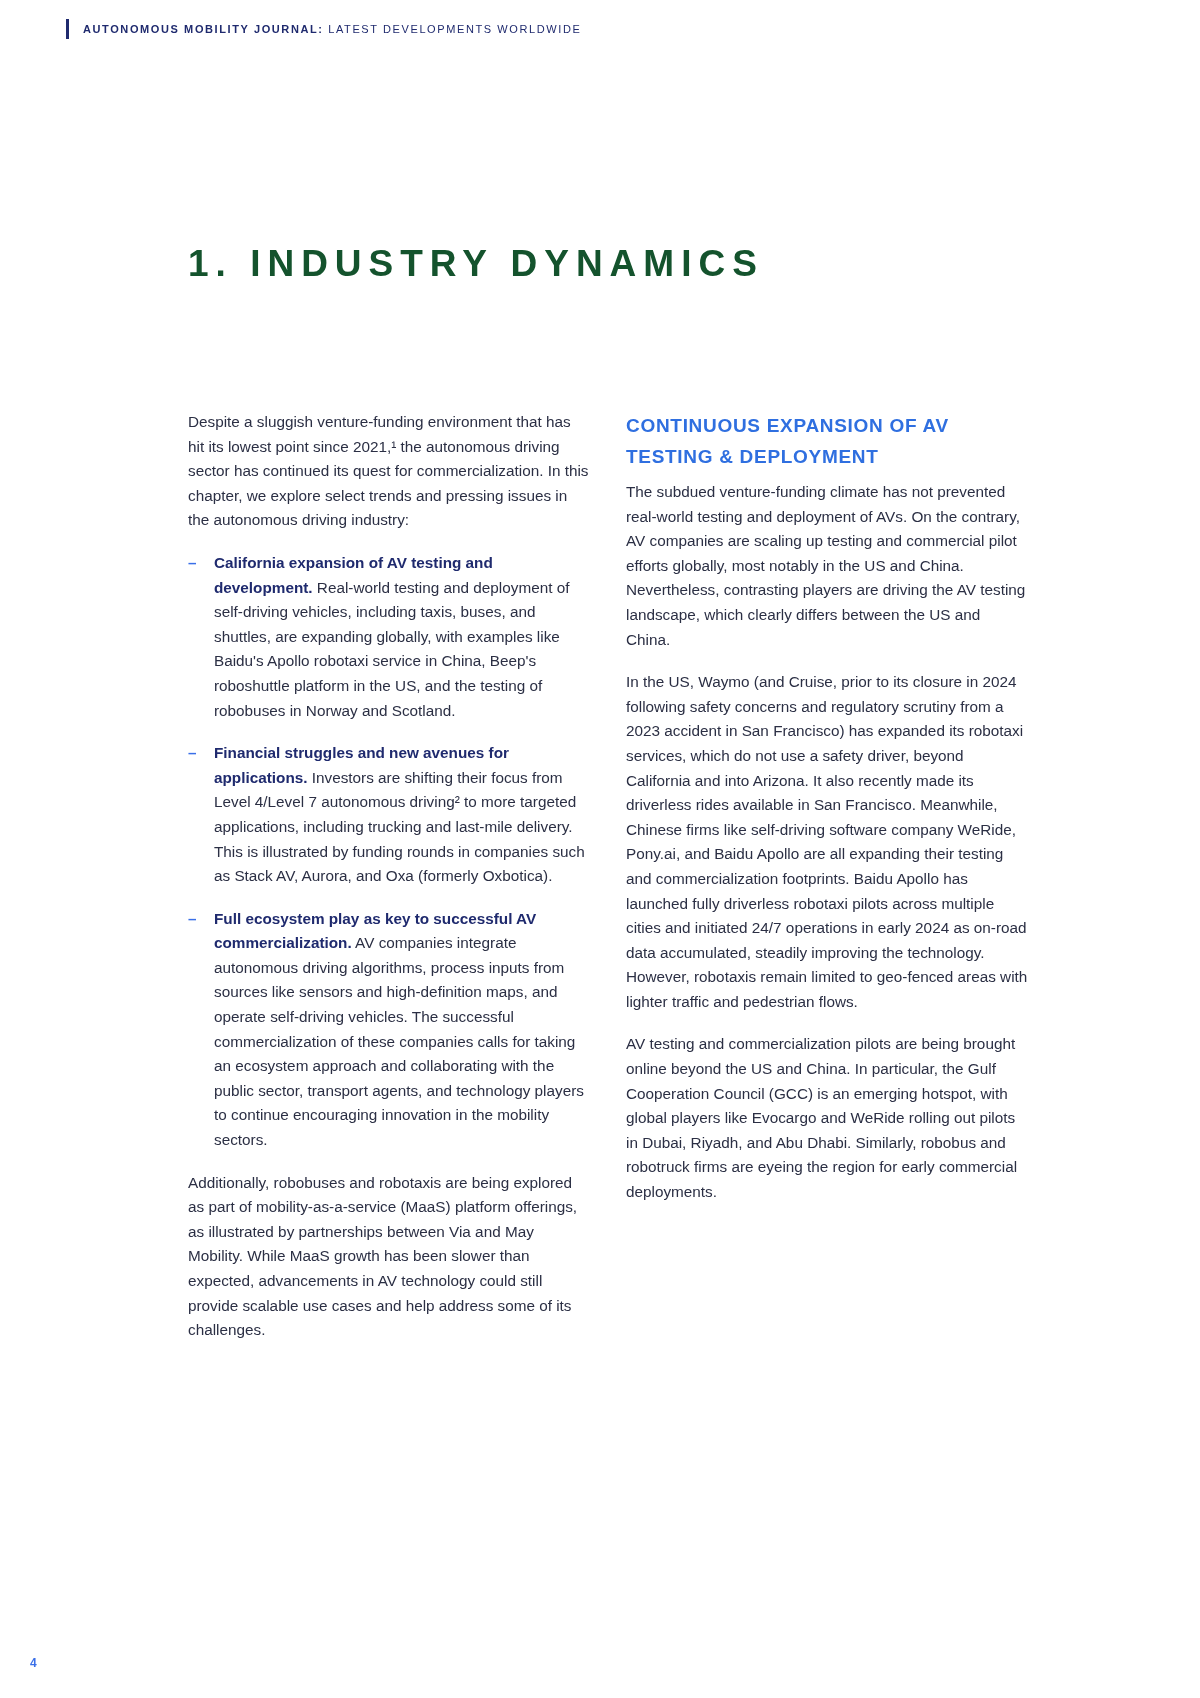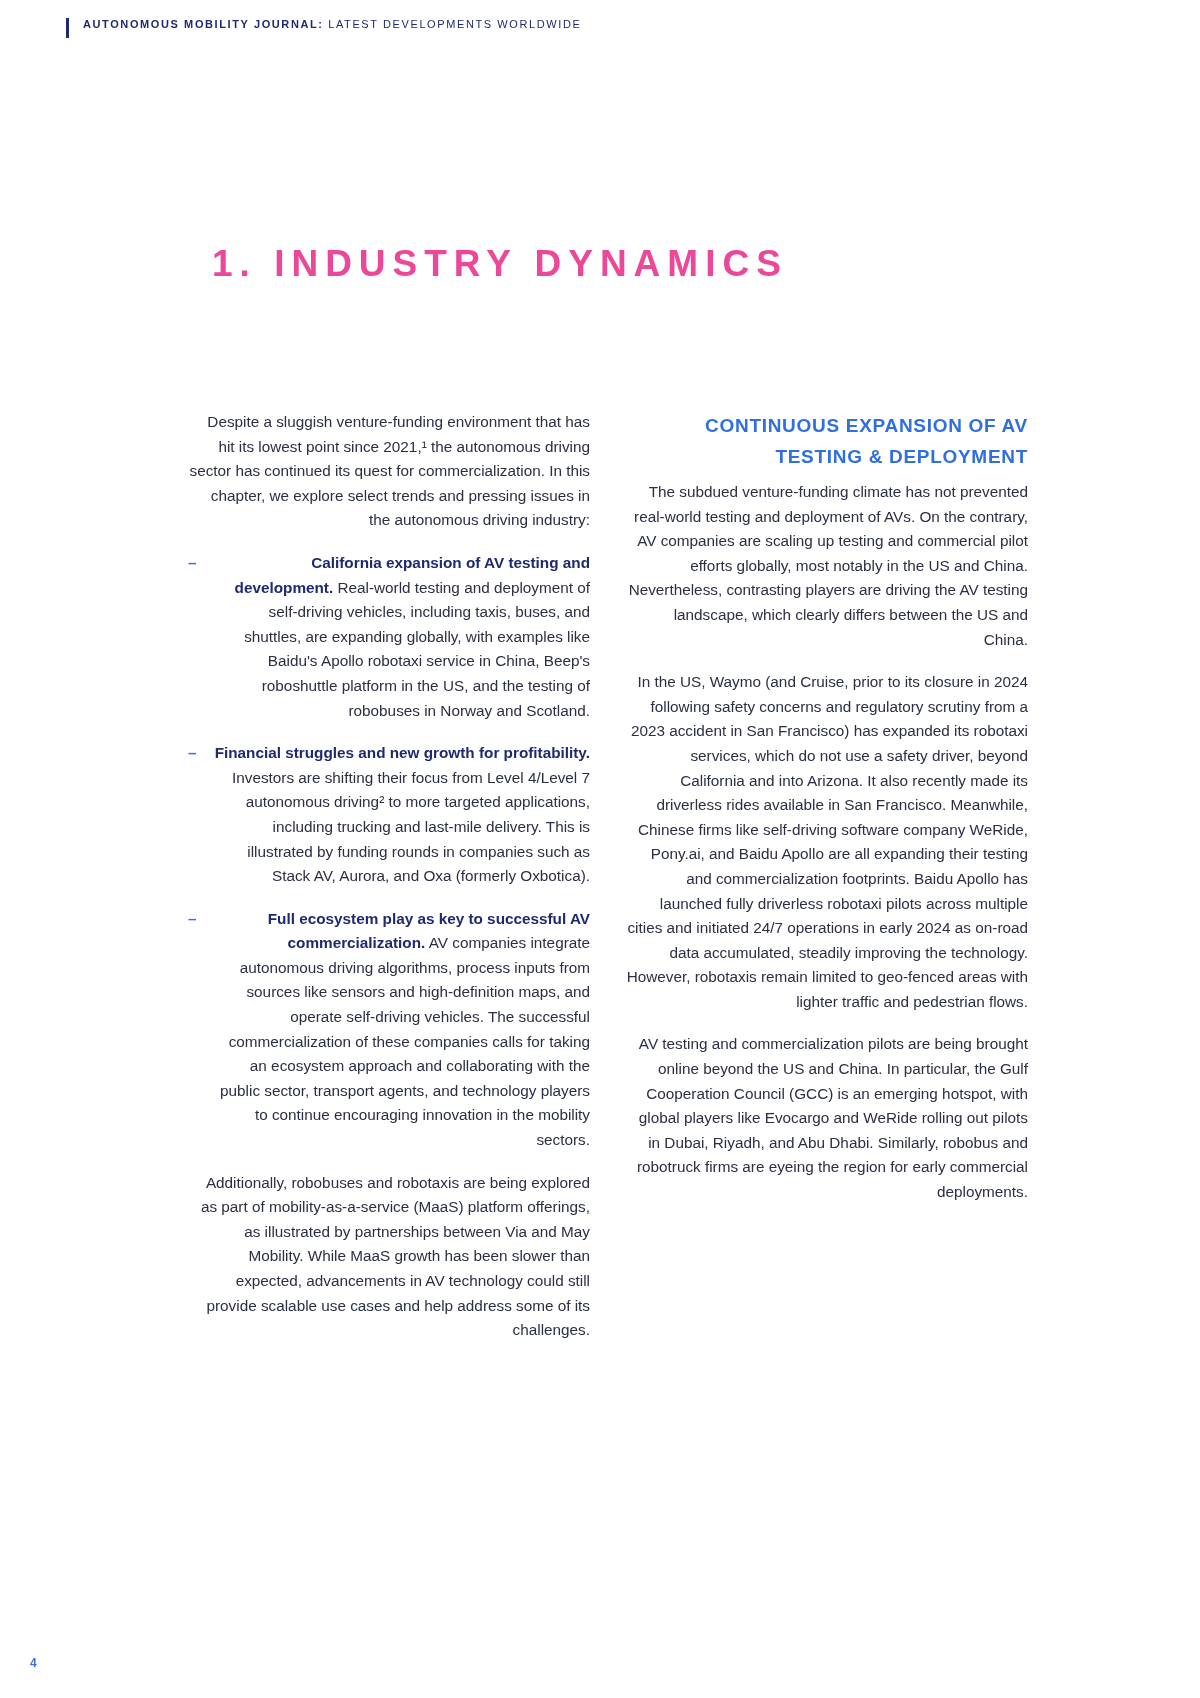--- a/index.html
+++ b/index.html
@@ -15,21 +15,21 @@
     position: relative;
     overflow: hidden;
   }
 
   
   .running-header {
     position: absolute;
     top: 18px;
     left: 30px;
     display: flex;
-    align-items: flex-start;
+    align-items: center;
     height: 22px;
     padding-left: 36px;
   }
   .header-rule {
     width: 3px;
     height: 20px;
     background: #1f2a6e;
     margin-right: 14px;
   }
   .header-text {
@@ -46,36 +46,34 @@
   }
 
   
   .page-title {
     position: absolute;
     top: 218px;
     left: 188px;
     font-size: 37px;
     font-weight: bold;
     letter-spacing: 7px;
-    color: #ec4899;
-    margin-left: 24px;
+    color: #14532d;
   }
 
   
   .content {
     position: absolute;
     top: 410px;
     left: 188px;
     width: 840px;
     display: flex;
     gap: 36px;
   }
   .col {
     width: 402px;
-    text-align: right;
   }
 
   p {
     margin: 0 0 18px 0;
     font-size: 15.3px;
     line-height: 24.6px;
     color: #2b2f44;
   }
 
   .bullet-list {
@@ -137,21 +135,21 @@
 <div class="content">
 
   <div class="col">
     <p>Despite a sluggish venture-funding environment that has hit its lowest point since 2021,¹ the autonomous driving sector has continued its quest for commercialization. In this chapter, we explore select trends and pressing issues in the autonomous driving industry:</p>
 
     <ul class="bullet-list">
       <li class="bullet-item">
         <span class="dash">–</span><b>California expansion of AV testing and development.</b><span> Real-world testing and deployment of self-driving vehicles, including taxis, buses, and shuttles, are expanding globally, with examples like Baidu's Apollo robotaxi service in China, Beep's roboshuttle platform in the US, and the testing of robobuses in Norway and Scotland.</span>
       </li>
       <li class="bullet-item">
-        <span class="dash">–</span><b>Financial struggles and new growth for profitability.</b><span> Investors are shifting their focus from Level 4/Level 7 autonomous driving² to more targeted applications, including trucking and last-mile delivery. This is illustrated by funding rounds in companies such as Stack AV, Aurora, and Oxa (formerly Oxbotica).</span>
+        <span class="dash">–</span><b>Financial struggles and new avenues for applications.</b><span> Investors are shifting their focus from Level 4/Level 7 autonomous driving² to more targeted applications, including trucking and last-mile delivery. This is illustrated by funding rounds in companies such as Stack AV, Aurora, and Oxa (formerly Oxbotica).</span>
       </li>
       <li class="bullet-item">
         <span class="dash">–</span><b>Full ecosystem play as key to successful AV commercialization.</b><span> AV companies integrate autonomous driving algorithms, process inputs from sources like sensors and high-definition maps, and operate self-driving vehicles. The successful commercialization of these companies calls for taking an ecosystem approach and collaborating with the public sector, transport agents, and technology players to continue encouraging innovation in the mobility sectors.</span>
       </li>
     </ul>
 
     <p>Additionally, robobuses and robotaxis are being explored as part of mobility-as-a-service (MaaS) platform offerings, as illustrated by partnerships between Via and May Mobility. While MaaS growth has been slower than expected, advancements in AV technology could still provide scalable use cases and help address some of its challenges.</p>
   </div>
 
   <div class="col">

